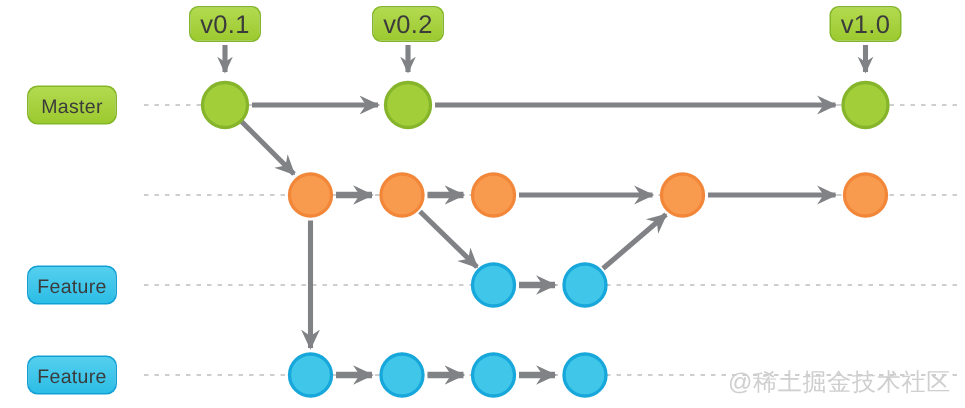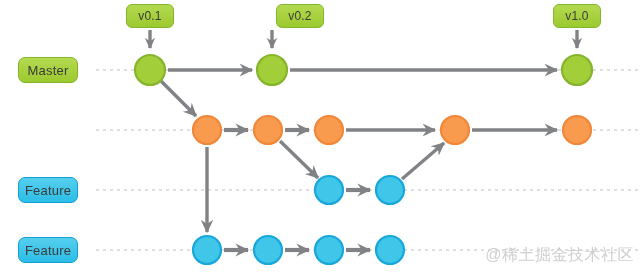--- a/index.html
+++ b/index.html
@@ -75,21 +75,21 @@
     border: 1.6px solid #ef8126;
   }
   .chip-feature {
     background: linear-gradient(180deg,#55cfee 0%,#2cbde6 100%);
     border: 1.6px solid #12a0d4;
   }
   .chip-tag {
     background: linear-gradient(180deg,#b3da50 0%,#9cc92f 100%);
     border: 1.6px solid #83b628;
     border-radius: 6px;
-    font-size: 12px;
+    font-size: 17px;
   }
   .branch-chip {
     width: 60px;
     height: 26px;
   }
   .tag-chip {
     width: 48px;
     height: 24px;
   }
   .watermark {
@@ -179,21 +179,21 @@
   <div class="chip branch-chip chip-feature" style="left:18px; top:177px;">
     <span>Feature</span>
   </div>
   <div class="chip branch-chip chip-feature" style="left:18px; top:237px;">
     <span>Feature</span>
   </div>
 
   <div class="chip tag-chip chip-tag" style="left:126px; top:4px;">
     <span>v0.1</span>
   </div>
-  <div class="chip tag-chip chip-tag" style="left:248px; top:4px;margin-left:28px;">
+  <div class="chip tag-chip chip-tag" style="left:248px; top:4px;">
     <span>v0.2</span>
   </div>
   <div class="chip tag-chip chip-tag" style="left:553px; top:4px;">
     <span>v1.0</span>
   </div>
 
   <div class="watermark">@稀土掘金技术社区</div>
 </div>
 
 </body></html>

